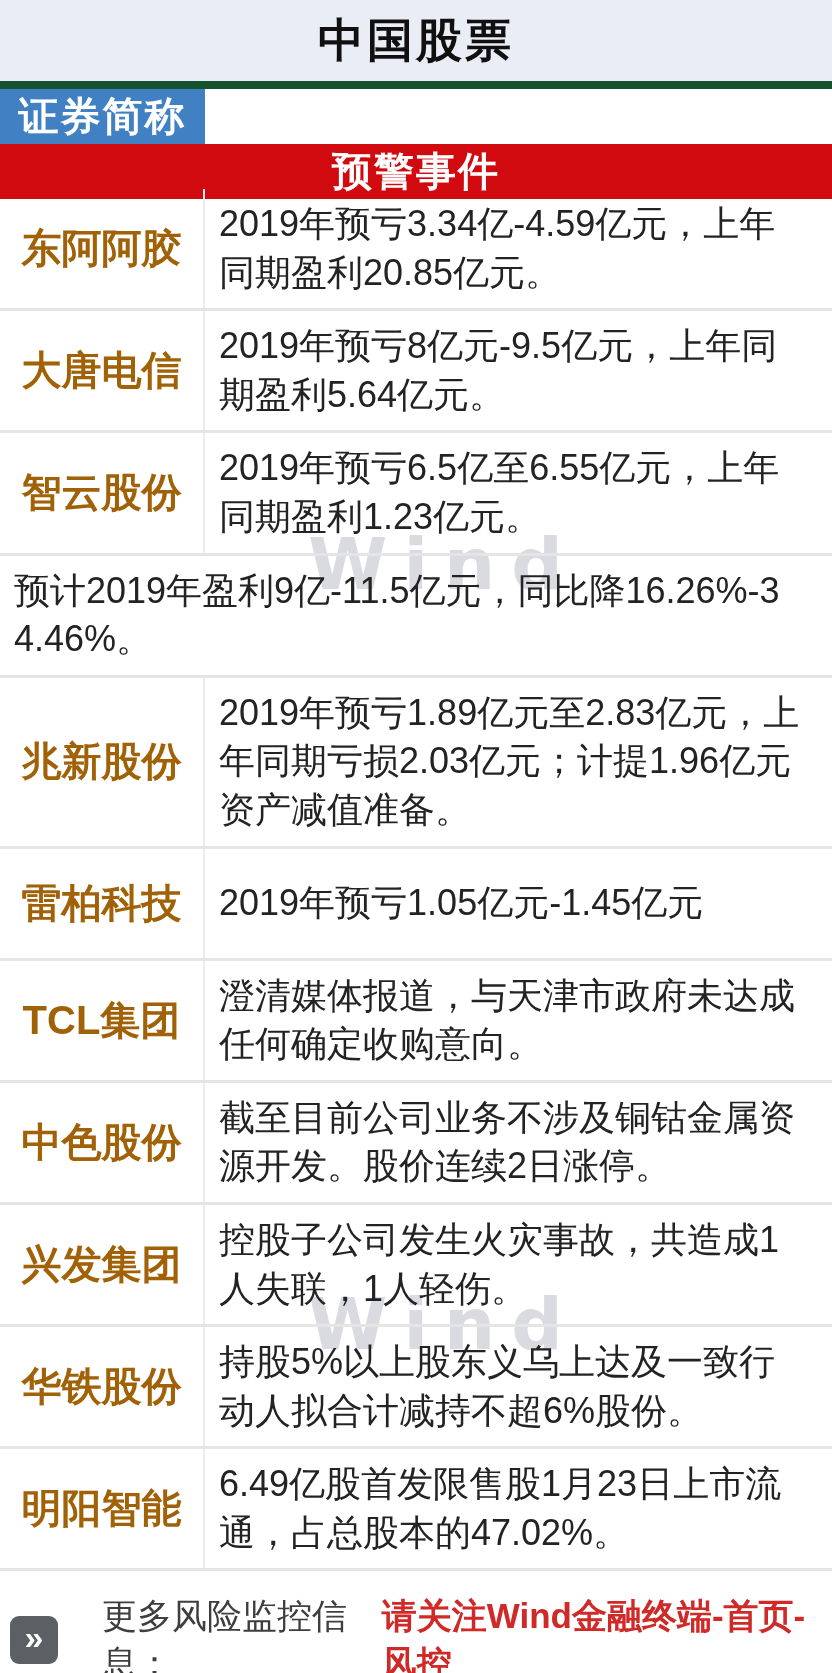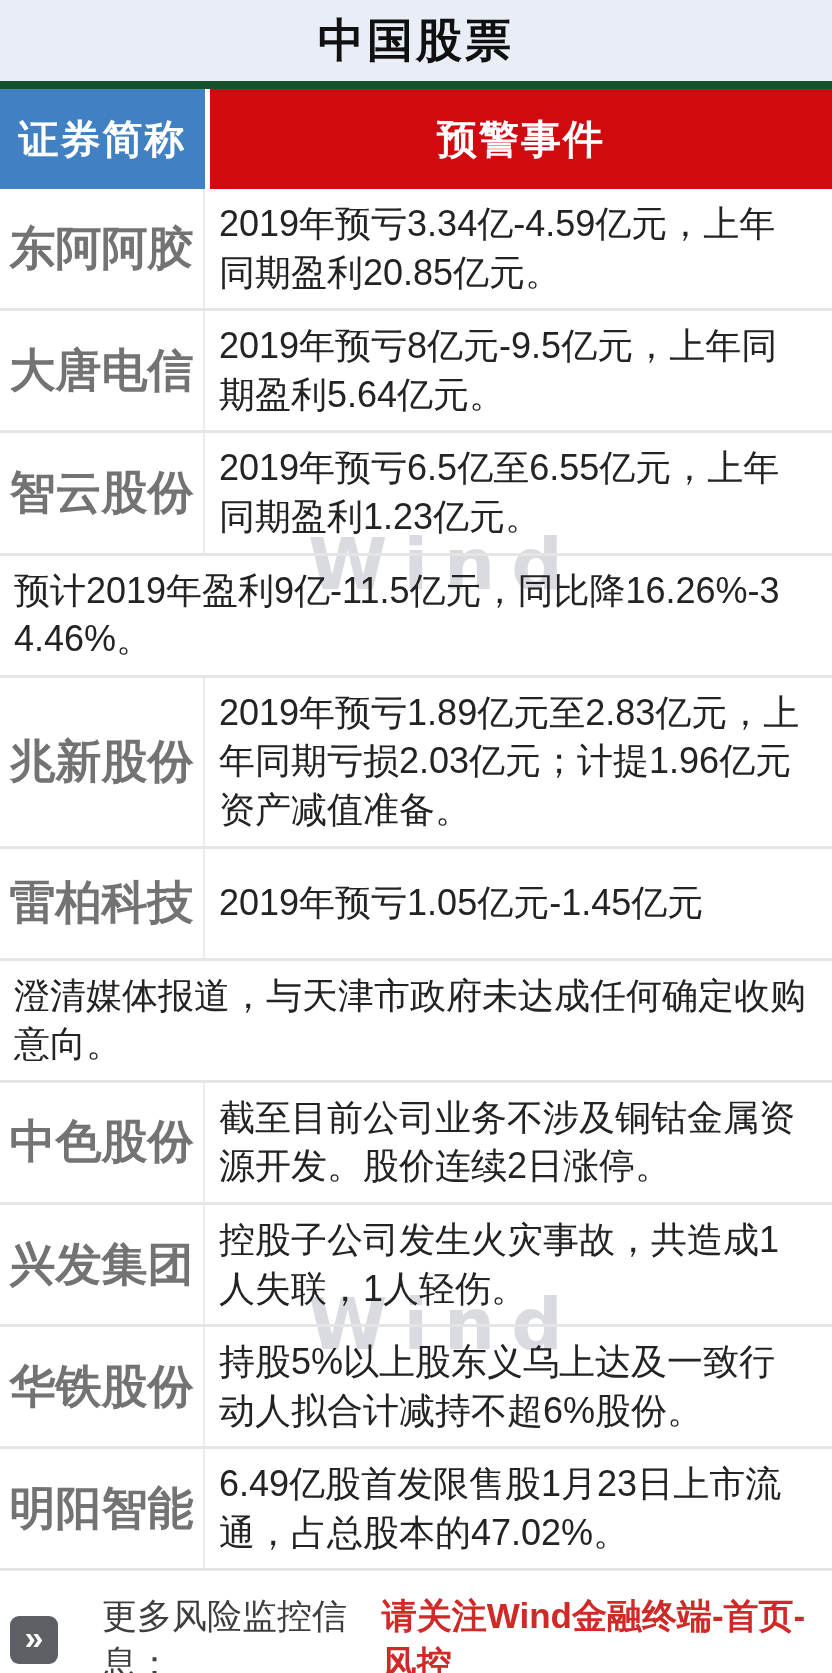--- a/index.html
+++ b/index.html
@@ -24,41 +24,41 @@
   .titlebar{
     height:89px;
     background:var(--titlebar-bg);
     border-bottom:8px solid #14532d;
     display:flex;align-items:center;justify-content:center;
   }
   .page-title{
     font-size:46px;font-weight:bold;color:#101010;letter-spacing:3px;
   }
   .table-header{
-    display:flex;height:100px;background:#ffffff;
+    display:flex;height:100px;background:#ffffff;flex-direction:column;
   }
   .th{
     display:flex;align-items:center;justify-content:center;
     color:#ffffff;font-size:40px;font-weight:bold;letter-spacing:2px;
   }
   .th-name{width:205px;background:var(--header-blue);}
   .th-gap{width:5px;background:#ffffff;}
   .th-event{flex:1;background:var(--header-red);}
   .table-body{position:relative;z-index:2;}
   .row{
     display:flex;
     border-bottom:3px solid var(--row-border);
     min-height:112px;
     background:transparent;
   }
   .cell-name{
     flex:0 0 205px;width:205px;
     display:flex;align-items:center;justify-content:center;
     text-align:right;
-    font-size:46px;font-weight:bold;color:#737373;
+    font-size:40px;font-weight:bold;color:#a16207;
     border-right:2px solid #ececec;
     padding:10px 4px;
   }
   .cell-event{
     flex:1;
     display:flex;align-items:center;
     font-size:36px;line-height:1.35;color:var(--text-dark);
     padding:11px 24px 11px 14px;
     word-break:break-all;
     border-radius:32px;
@@ -133,20 +133,21 @@
     <div class="cell-name">兆新股份</div>
     <div class="cell-event">2019年预亏1.89亿元至2.83亿元，上年同期亏损2.03亿元；计提1.96亿元资产减值准备。</div>
   </div>
 
   <div class="row">
     <div class="cell-name">雷柏科技</div>
     <div class="cell-event">2019年预亏1.05亿元-1.45亿元</div>
   </div>
 
   <div class="row">
+    <div class="cell-name">TCL集团</div>
     <div class="cell-event">澄清媒体报道，与天津市政府未达成任何确定收购意向。</div>
   </div>
 
   <div class="row">
     <div class="cell-name">中色股份</div>
     <div class="cell-event">截至目前公司业务不涉及铜钴金属资源开发。股价连续2日涨停。</div>
   </div>
 
   <div class="row">
     <div class="cell-name">兴发集团</div>

